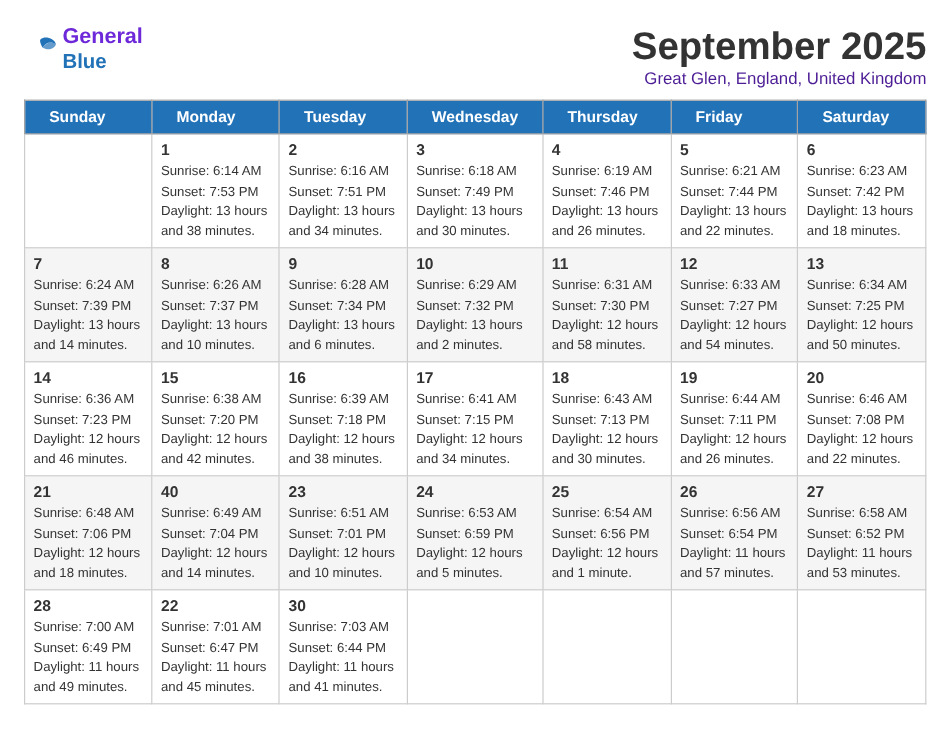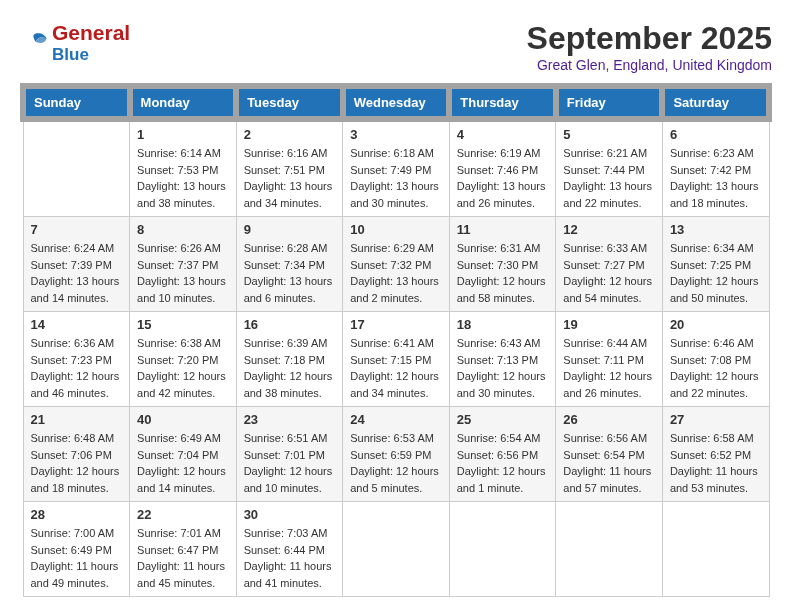--- a/index.html
+++ b/index.html
@@ -41,23 +41,23 @@
     .calendar {
       width: 100%;
       border-collapse: collapse;
       border: 1px solid #ccc;
     }
     .calendar th {
       background: #2272b8;
       color: #fff;
       font-size: 13px;
       font-weight: bold;
-      padding: 6px 8px;
+      padding: 6px 20px;
       text-align: left;
-      border: 6px solid #a3a3a3;
+      border: 1px solid #a3a3a3;
     }
     .calendar td {
       vertical-align: top;
       border: 1px solid #ccc;
       padding: 5px 7px;
       font-size: 11px;
       color: #333;
       width: calc(100% / 7);
       min-height: 80px;
     }
@@ -89,21 +89,21 @@
 
 <div class="header">
   <div class="logo">
     <svg class="logo-icon" viewBox="0 0 40 40">
       <rect x="0" y="0" width="40" height="40" fill="white"></rect>
 
       <path d="M20 8 C24 4, 36 6, 38 14 C32 10, 26 12, 22 18 C20 14, 18 10, 20 8Z" fill="#2272b8"></path>
       <path d="M22 18 C26 12, 34 10, 38 14 C36 20, 28 22, 22 18Z" fill="#2272b8" opacity="0.7"></path>
     </svg>
     <div>
-      <div style="font-size:21px;font-weight:bold;color:#b91c1c;line-height:1.2">General</div>
+      <div style="font-size:18px;font-weight:bold;color:#6d28d9;line-height:1.2">General</div>
       <div style="font-size:17px;font-weight:bold;color:#2272b8;line-height:1.2">Blue</div>
     </div>
   </div>
   <div class="title-block">
     <div class="month-title">September 2025</div>
     <div class="location">Great Glen, England, United Kingdom</div>
   </div>
 </div>
 
 <table class="calendar">

